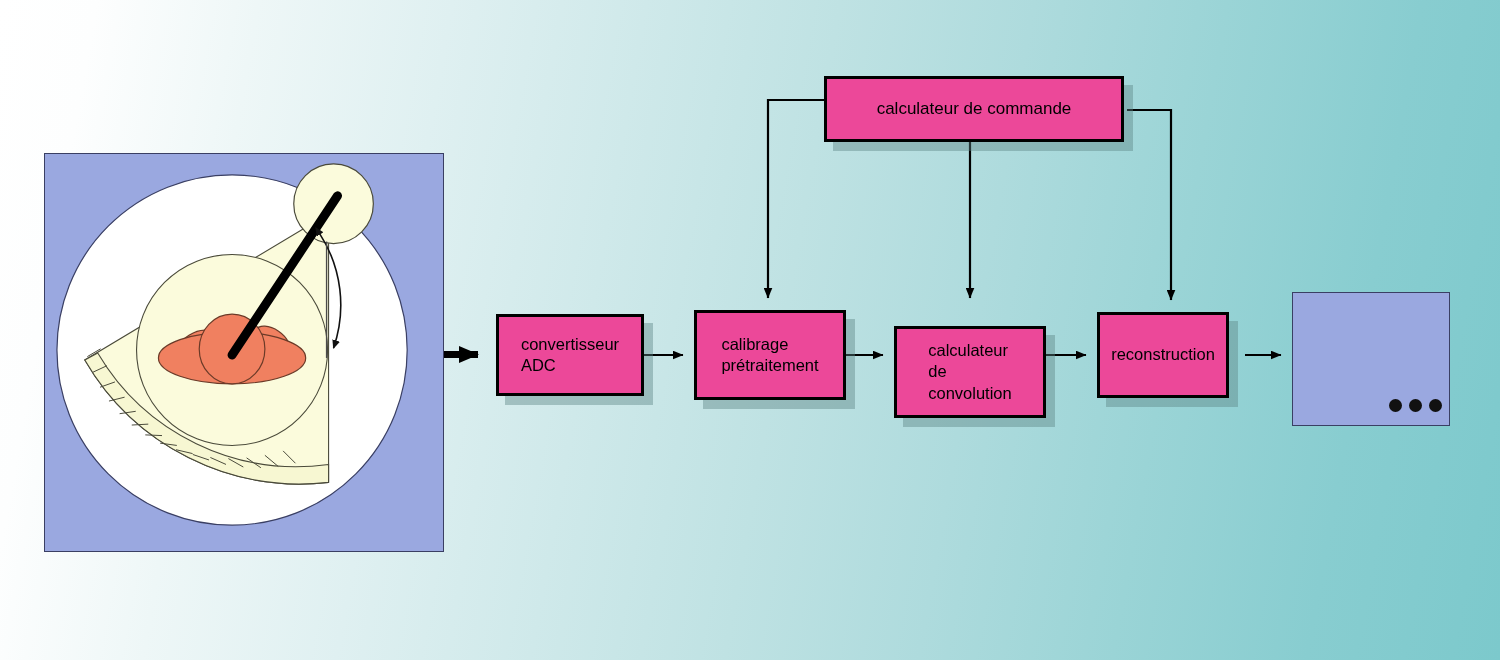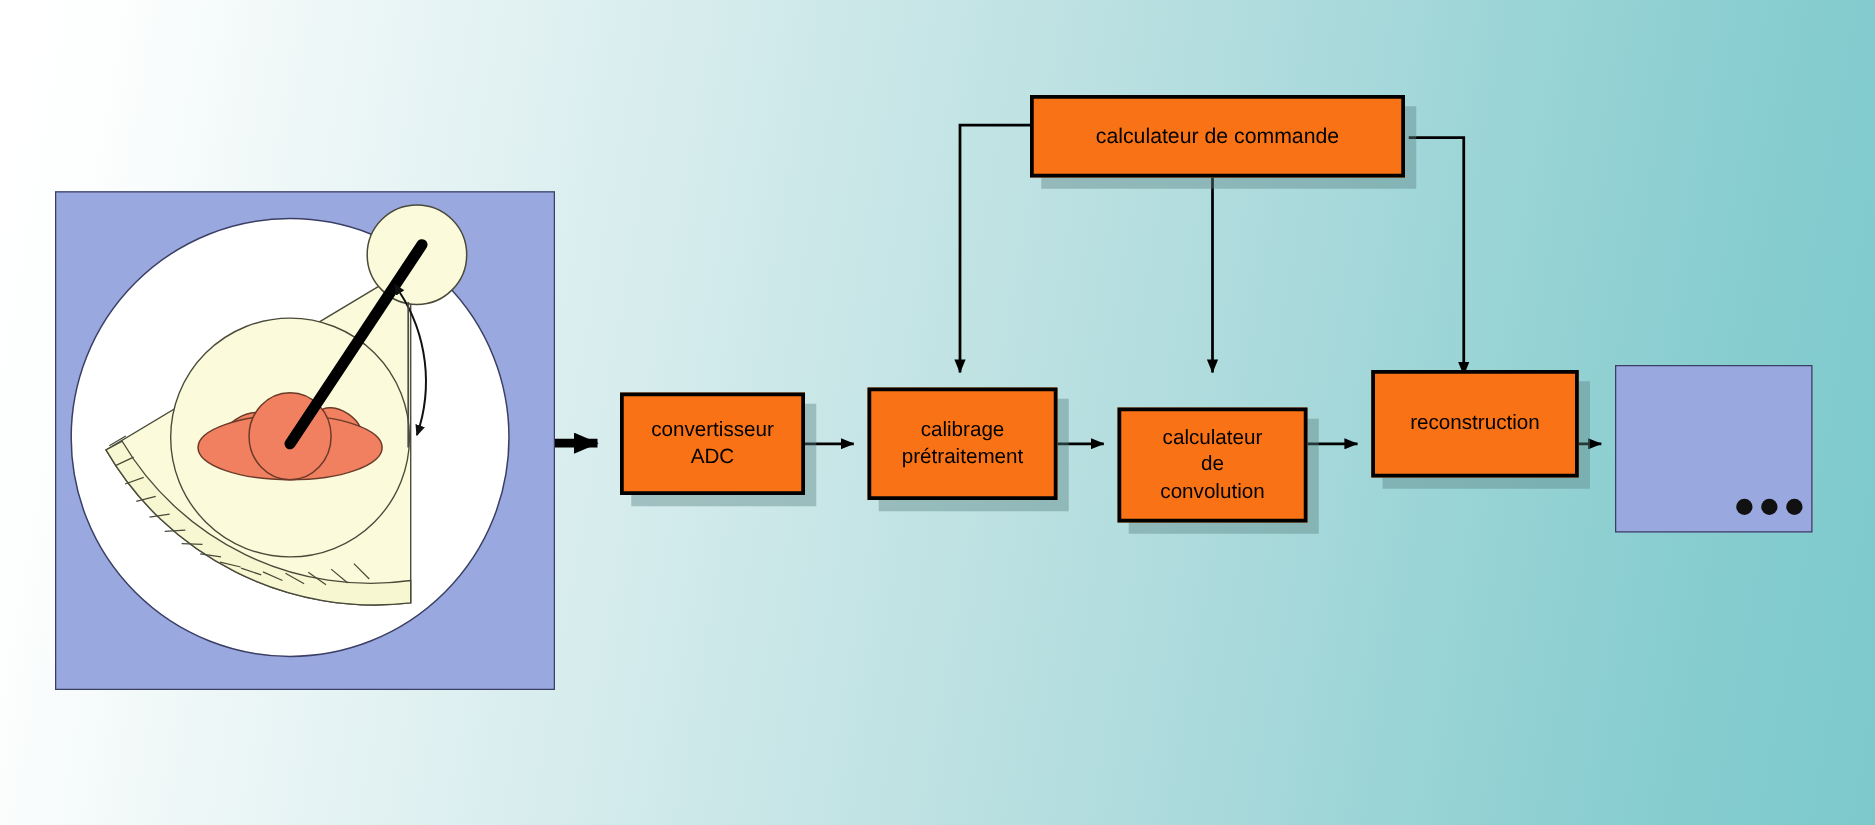--- a/index.html
+++ b/index.html
@@ -8,37 +8,36 @@
     font-family:"Liberation Sans","DejaVu Sans",sans-serif;
     background:linear-gradient(100deg,#ffffff 0%,#fdfefe 6%,#eef7f7 16%,#dff0f1 28%,#cfe9ea 40%,#bfe2e3 52%,#aedbdd 64%,#9ad4d6 76%,#88cdd0 88%,#7cc9cc 100%);
     position:relative;
   }
   #stage{position:absolute;left:0;top:0;width:1500px;height:660px;}
   svg.layer{position:absolute;left:0;top:0;width:1500px;height:660px;overflow:visible;}
 
   
   .pbox{
     position:absolute;
-    background:#f97316;
+    background:#ec4899;
     border:3px solid #000000;
     box-shadow:9px 9px 0 rgba(90,130,132,0.42);
     display:flex;align-items:center;justify-content:center;
-    text-align:center;
     color:#000;
     font-size:16.5px;
     line-height:1.28;
     box-sizing:border-box;
     z-index:6;
   }
   .pbox span{display:block;white-space:pre-line;}
   #box-cmd{left:824px;top:76px;width:300px;height:66px;font-size:17px;}
   #box-adc{left:496px;top:314px;width:148px;height:82px;}
   #box-cal{left:694px;top:310px;width:152px;height:90px;}
   #box-conv{left:894px;top:310px;width:152px;height:92px;margin-top:16px;}
-  #box-rec{left:1097px;top:296px;width:166px;height:86px;}
+  #box-rec{left:1097px;top:312px;width:132px;height:86px;}
 
   
   #monitor{
     position:absolute;left:1292px;top:292px;width:158px;height:134px;
     background:#9aa8e0;border:1.4px solid #3a3f63;box-sizing:border-box;z-index:6;
   }
   #screen{
     position:absolute;left:22px;top:13px;width:96px;height:80px;
     background:#ffffff;border:1.6px solid #2b2f4d;border-radius:18px/16px;
     display:flex;align-items:center;justify-content:center;

